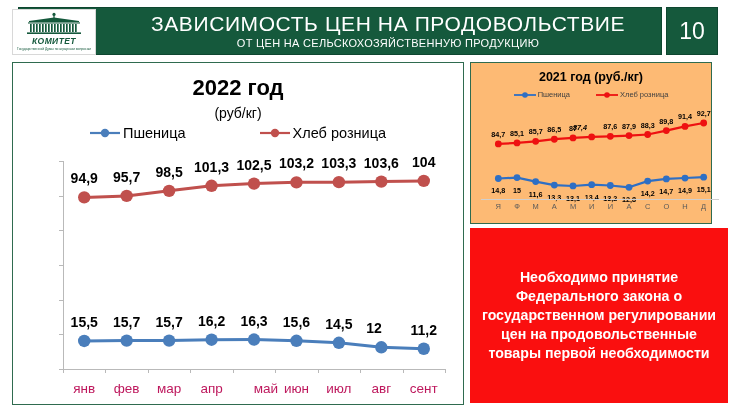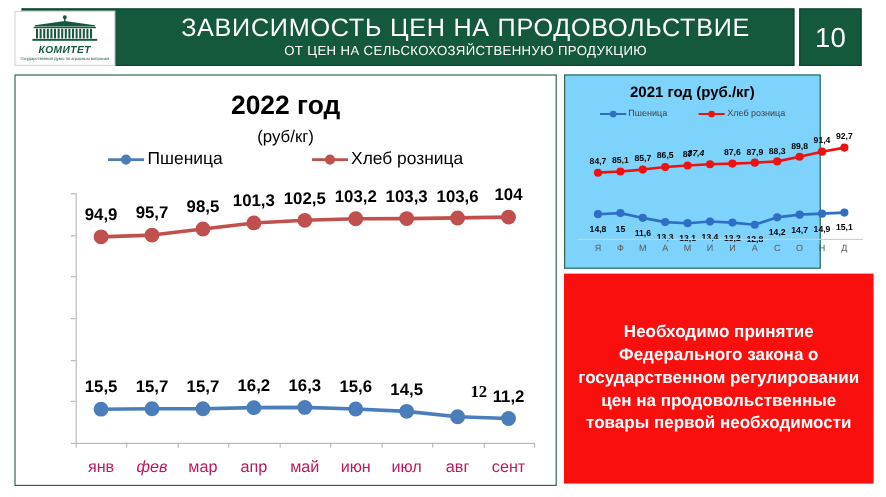--- a/index.html
+++ b/index.html
@@ -89,22 +89,22 @@
     font-size:14px;font-weight:bold;color:#000;white-space:nowrap;
   }
   .xcat{
     position:absolute;transform:translateX(-50%);
     font-size:13.5px;color:#be185d;white-space:nowrap;
   }
   .cm-xaxis{position:absolute;left:50px;top:318px;width:382px;height:20px;}
 
   
   .chart-small{
-    position:absolute;left:470px;top:62px;width:214px;height:162px;
-    background:#7dd3fc;border:1px solid #2f6b4f;box-sizing:border-box;
+    position:absolute;left:470px;top:62px;width:242px;height:162px;
+    background:#fdba74;border:1px solid #2f6b4f;box-sizing:border-box;
   }
   .cs-title{
     position:absolute;left:0;right:0;top:7px;text-align:center;
     font-size:12.5px;font-weight:bold;color:#000;
   }
   .cs-legend{
     position:absolute;left:0;right:0;top:27px;
     display:flex;justify-content:center;gap:26px;align-items:center;
   }
   .cs-lg-item{display:flex;align-items:center;gap:2px;font-size:7.5px;color:#404040;}
@@ -242,38 +242,38 @@
         <div class="axis-x-tick" style="left: 297.111px;"></div>
         <div class="axis-x-tick" style="left: 339.556px;"></div>
         <div class="axis-x-tick" style="left: 382px;"></div>
         <div class="dlabel" style="left: 21.2222px; top: 168.965px;">15,5</div>
         <div class="dlabel" style="left: 63.6667px; top: 168.603px;">15,7</div>
         <div class="dlabel" style="left: 106.111px; top: 168.603px;">15,7</div>
         <div class="dlabel" style="left: 148.556px; top: 167.699px;">16,2</div>
         <div class="dlabel" style="left: 191px; top: 167.518px;">16,3</div>
         <div class="dlabel" style="left: 233.444px; top: 168.784px;">15,6</div>
         <div class="dlabel" style="left: 275.889px; top: 170.774px;">14,5</div>
-        <div class="dlabel" style="left: 336px; top: 175.296px; font-family: Liberation Serif, serif;">12</div>
+        <div class="dlabel" style="left: 311px; top: 175.296px;">12</div>
         <div class="dlabel" style="left: 360.778px; top: 176.743px;">11,2</div>
         <div class="dlabel" style="left: 21.2222px; top: 25.3548px;">94,9</div>
         <div class="dlabel" style="left: 63.6667px; top: 23.9078px; text-align: right;">95,7</div>
         <div class="dlabel" style="left: 106.111px; top: 18.8435px;">98,5</div>
         <div class="dlabel" style="left: 148.556px; top: 13.7791px;">101,3</div>
         <div class="dlabel" style="left: 191px; top: 11.6087px;">102,5</div>
         <div class="dlabel" style="left: 233.444px; top: 10.3426px;">103,2</div>
         <div class="dlabel" style="left: 275.889px; top: 10.1617px;">103,3</div>
         <div class="dlabel" style="left: 318.333px; top: 9.61913px;">103,6</div>
         <div class="dlabel" style="left: 360.778px; top: 8.89565px;">104</div>
       </div>
     <div class="cm-xaxis" id="cm-xaxis">
         <div class="xcat" style="left: 21.2222px; top: 0px;">янв</div>
-        <div class="xcat" style="left: 63.6667px; top: 0px; font-style: italic;">фев</div>
+        <div class="xcat" style="left: 63.6667px; top: 0px;">фев</div>
         <div class="xcat" style="left: 106.111px; top: 0px;">мар</div>
         <div class="xcat" style="left: 148.556px; top: 0px;">апр</div>
-        <div class="xcat" style="left: 191px; top: 0px;">май</div>
+        <div class="xcat" style="left: 203px; top: 0px;">май</div>
         <div class="xcat" style="left: 233.444px; top: 0px;">июн</div>
         <div class="xcat" style="left: 275.889px; top: 0px;">июл</div>
         <div class="xcat" style="left: 318.333px; top: 0px;">авг</div>
         <div class="xcat" style="left: 360.778px; top: 0px;">сент</div>
       </div>
   </div>
 
   <div class="chart-small">
     <div class="cs-title">2021 год (руб./кг)</div>
     <div class="cs-legend">

